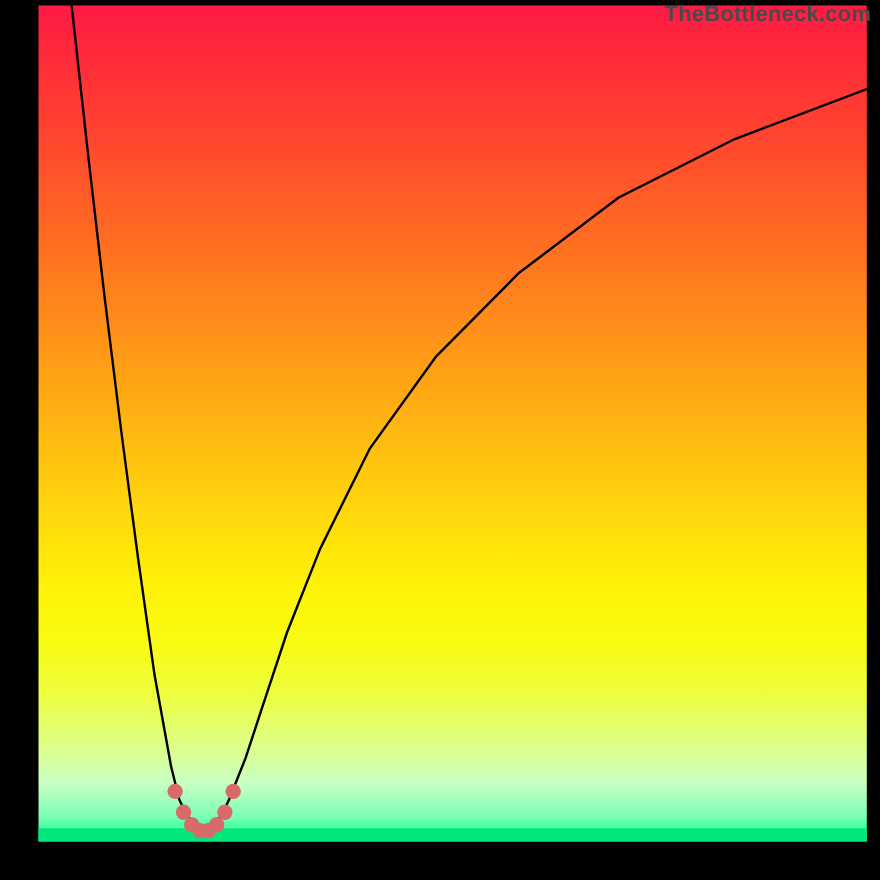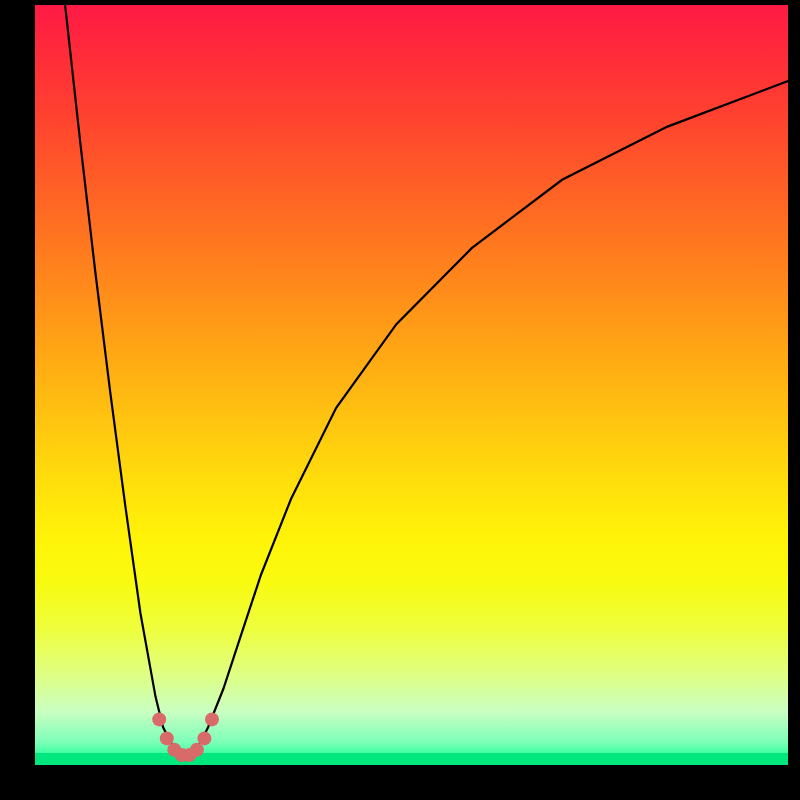--- a/index.html
+++ b/index.html
@@ -88,13 +88,14 @@
           <circle cx="131.8" cy="733.4" r="7" fill="#d96a6a"></circle>
           <circle cx="139.3" cy="744.8" r="7" fill="#d96a6a"></circle>
           <circle cx="146.8" cy="750.1" r="7" fill="#d96a6a"></circle>
           <circle cx="154.4" cy="750.1" r="7" fill="#d96a6a"></circle>
           <circle cx="161.9" cy="744.8" r="7" fill="#d96a6a"></circle>
           <circle cx="169.4" cy="733.4" r="7" fill="#d96a6a"></circle>
           <circle cx="177.0" cy="714.4" r="7" fill="#d96a6a"></circle>
         </g>
     </svg>
   </div>
+  <div class="watermark">TheBottleneck.com</div>
 </div>
 
 </body></html>

